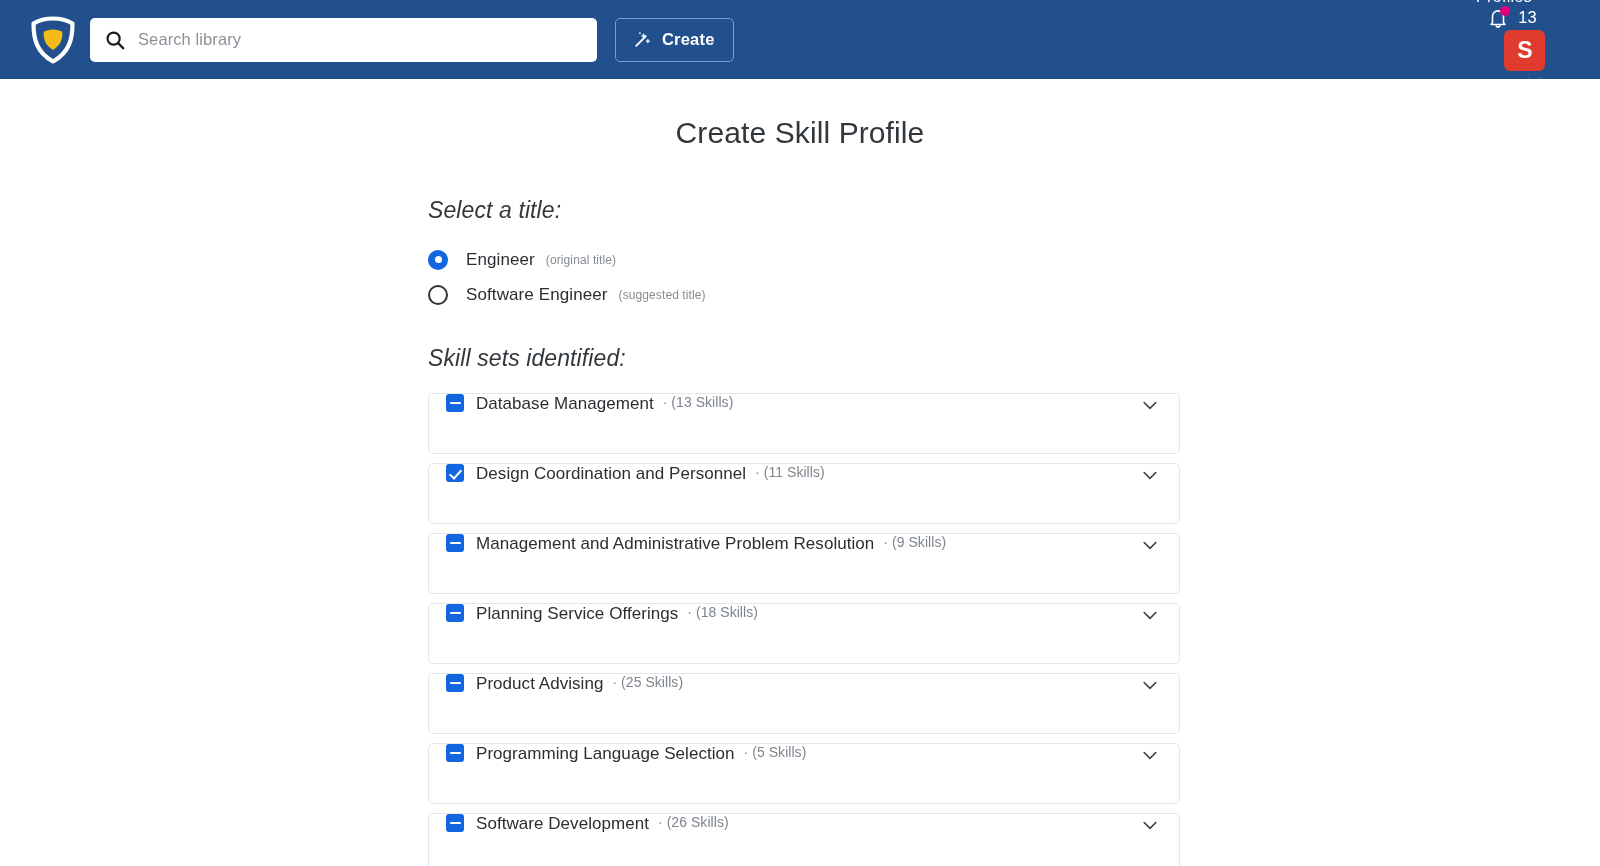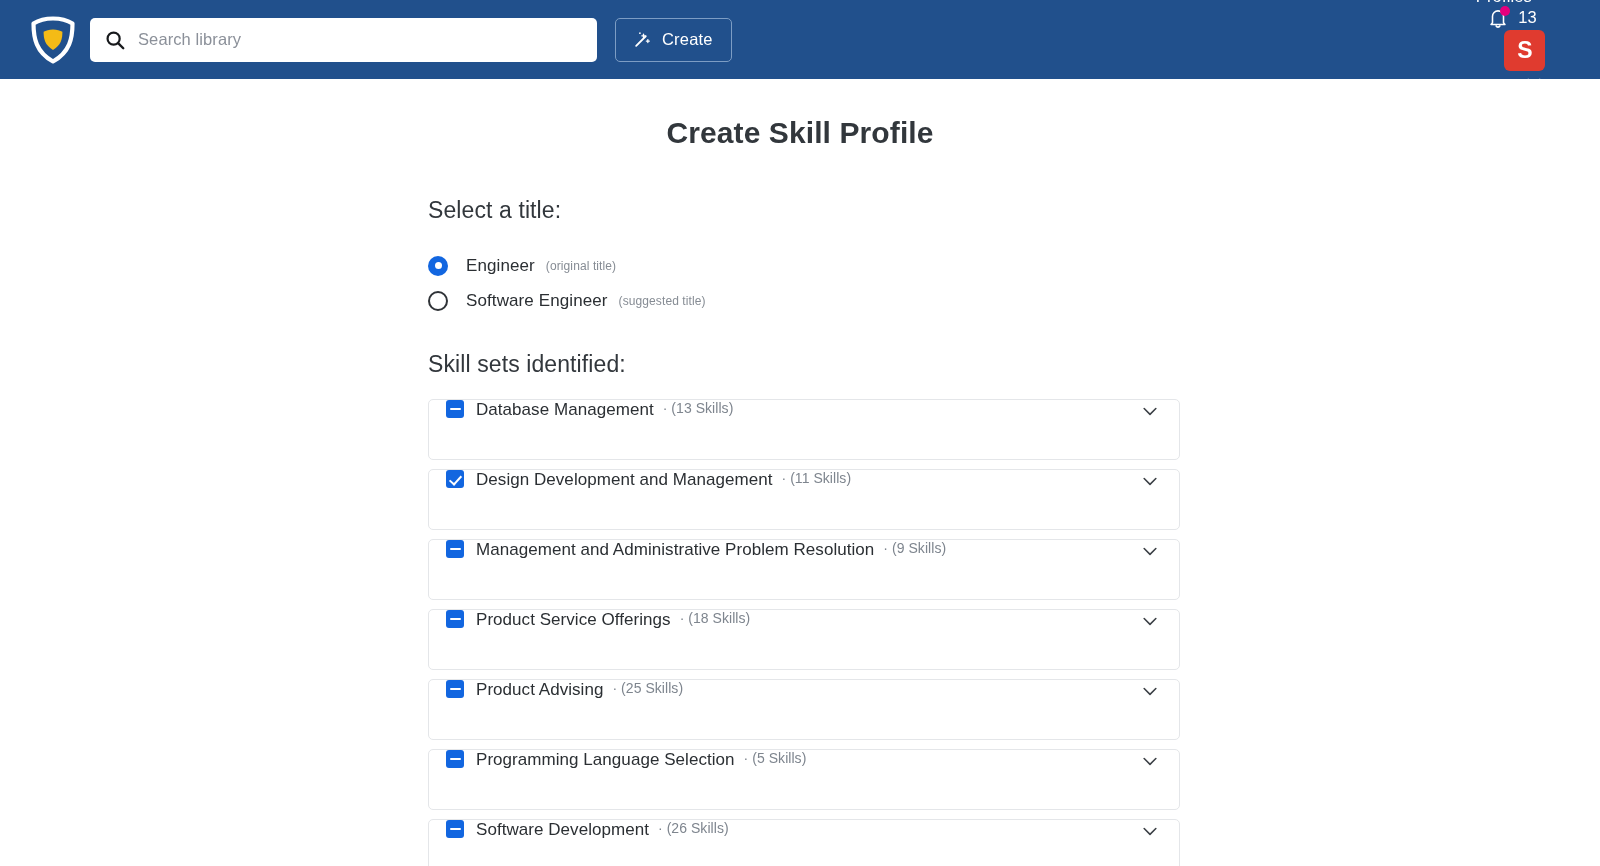--- a/index.html
+++ b/index.html
@@ -73,21 +73,21 @@
     border: 1px solid #7d9dc4;
     border-radius: 5px;
     background: transparent;
     color: #ffffff;
     display: flex;
     align-items: center;
     gap: 10px;
     cursor: pointer;
     font-family: "Liberation Sans", sans-serif;
     font-size: 16.5px;
-    font-weight: 400;
+    font-weight: 700;
     letter-spacing: 0.2px;
     flex: 0 0 auto;
   }
   .wand-icon { width: 20px; height: 20px; display: block; }
 
   .header-right {
     margin-left: auto;
     display: flex;
     align-items: center;
     flex-direction: column;
@@ -143,40 +143,41 @@
   .caret-icon { width: 20px; height: 20px; display: block; }
 
   
   .main {
     padding-top: 37px;
   }
 
   .page-title {
     text-align: center;
     font-size: 30px;
-    font-weight: 700;
+    font-weight: 400;
     color: #32373c;
     letter-spacing: 0.1px;
   }
 
   .content {
     width: 760px;
     margin: 0 auto;
     padding-left: 8px;
   }
 
   .section-label {
     font-size: 23px;
     font-weight: 400;
     color: #32373c;
     margin-top: 47px;
     letter-spacing: 0.1px;
-  }
-
-  .radio-group { margin-top: 24px; }
+    font-style: italic;
+  }
+
+  .radio-group { margin-top: 18px; }
 
   .radio-row {
     display: flex;
     align-items: center;
     height: 35px;
     cursor: pointer;
   }
 
   .radio {
     width: 20px; height: 20px;
@@ -364,21 +365,21 @@
         <span class="card-meta">· (13 Skills)</span>
         <span class="card-chevron">
           <svg class="chev-svg" viewBox="0 0 24 24" aria-hidden="true">
             <polyline points="5,9 12,16 19,9" fill="none" stroke="currentColor" stroke-width="1.9" stroke-linecap="round" stroke-linejoin="round"></polyline>
           </svg>
         </span>
       </div>
 
       <div class="card">
         <span class="checkbox checked"></span>
-        <span class="card-title">Design Development and Management</span>
+        <span class="card-title">Design Coordination and Personnel</span>
         <span class="card-meta">· (11 Skills)</span>
         <span class="card-chevron">
           <svg class="chev-svg" viewBox="0 0 24 24" aria-hidden="true">
             <polyline points="5,9 12,16 19,9" fill="none" stroke="currentColor" stroke-width="1.9" stroke-linecap="round" stroke-linejoin="round"></polyline>
           </svg>
         </span>
       </div>
 
       <div class="card">
         <span class="checkbox indeterminate"></span>
@@ -386,21 +387,21 @@
         <span class="card-meta">· (9 Skills)</span>
         <span class="card-chevron">
           <svg class="chev-svg" viewBox="0 0 24 24" aria-hidden="true">
             <polyline points="5,9 12,16 19,9" fill="none" stroke="currentColor" stroke-width="1.9" stroke-linecap="round" stroke-linejoin="round"></polyline>
           </svg>
         </span>
       </div>
 
       <div class="card">
         <span class="checkbox indeterminate"></span>
-        <span class="card-title">Product Service Offerings</span>
+        <span class="card-title">Planning Service Offerings</span>
         <span class="card-meta">· (18 Skills)</span>
         <span class="card-chevron">
           <svg class="chev-svg" viewBox="0 0 24 24" aria-hidden="true">
             <polyline points="5,9 12,16 19,9" fill="none" stroke="currentColor" stroke-width="1.9" stroke-linecap="round" stroke-linejoin="round"></polyline>
           </svg>
         </span>
       </div>
 
       <div class="card">
         <span class="checkbox indeterminate"></span>

